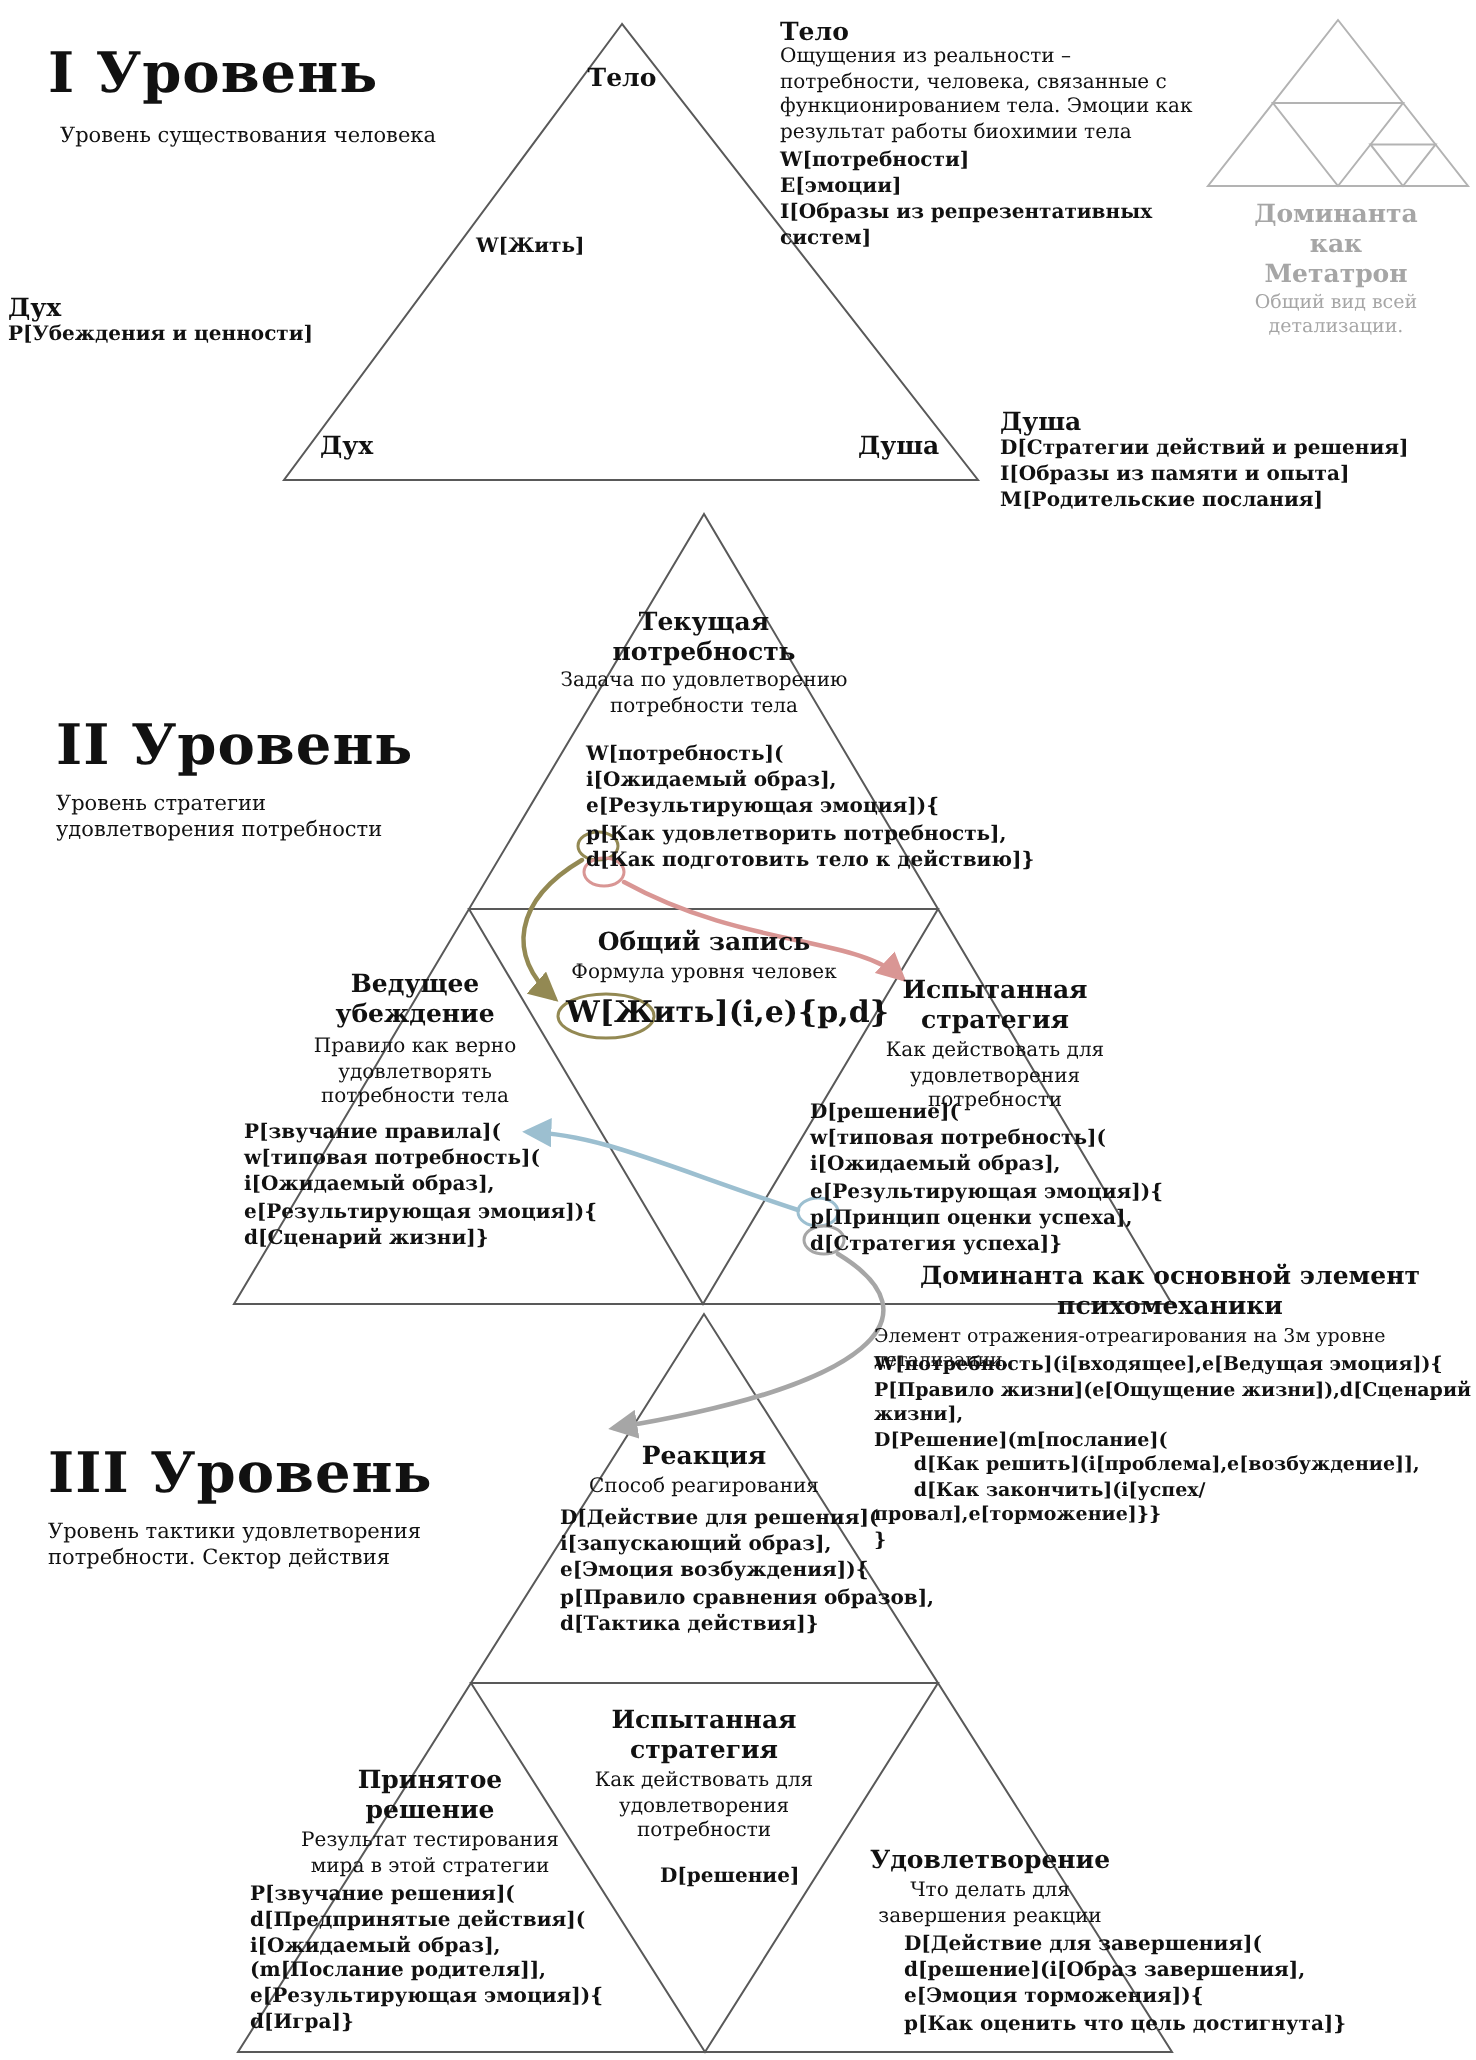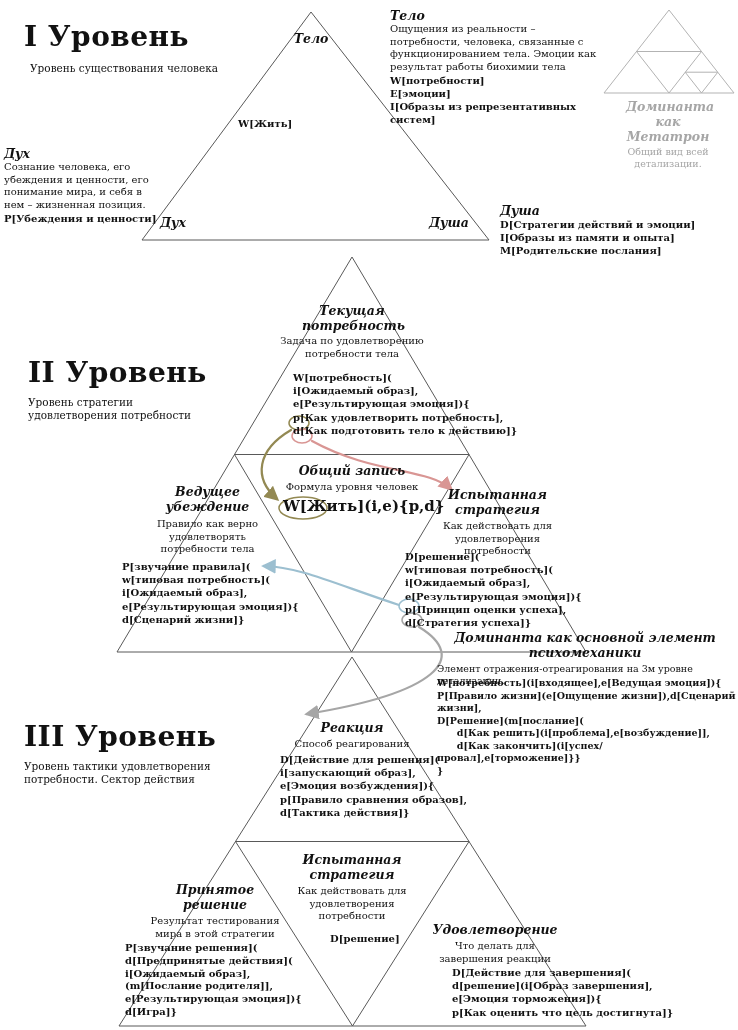--- a/index.html
+++ b/index.html
@@ -2,21 +2,21 @@
 <html><head>
 <meta charset="utf-8">
 <style>
   html,body{margin:0;padding:0;background:#fff;}
   body{width:738px;height:1030px;position:relative;overflow:hidden;
        font-family:"DejaVu Serif","Liberation Serif",serif;color:#111;}
   .abs{position:absolute;}
   svg.overlay{position:absolute;left:0;top:0;pointer-events:none;}
   .lvl-h{font-size:28px;font-weight:bold;letter-spacing:0.5px;}
   .lvl-sub{font-size:10.5px;line-height:1.25;}
-  .bt{font-size:12.5px;font-weight:bold;line-height:1.2;font-style:italic;}
+  .bt{font-size:12.5px;font-weight:bold;line-height:1.2;}
   .bx{font-size:10px;line-height:1.27;}
   .f{font-size:10px;font-weight:bold;line-height:1.32;white-space:pre-wrap;}
   .f-big{font-size:15px;font-weight:bold;white-space:pre-wrap;}
   .small{font-size:9.5px;line-height:1.25;}
   .ctr{text-align:center;}
   .gray{color:#a6a6a6;}
   .f-sm{font-size:9.5px;font-weight:bold;line-height:1.32;white-space:pre-wrap;}
 </style>
 </head>
 <body>
@@ -87,27 +87,26 @@
 <div class="abs" style="left:390px;top:8px;width:208px;">
   <div class="bt">Тело</div>
   <div class="bx">Ощущения из реальности – потребности, человека, связанные с функционированием тела. Эмоции как результат работы биохимии тела</div>
   <div class="f">W[потребности]
 E[эмоции]
 I[Образы из репрезентативных систем]</div>
 </div>
 
 <div class="abs" style="left:4px;top:146px;width:155px;">
   <div class="bt">Дух</div>
-  <div class="bx">Сознание человека, его убеждения и ценности, его понимание мира, и себя в нем – жизненная позиция.</div>
   <div class="f">P[Убеждения и ценности]</div>
 </div>
 
 <div class="abs" style="left:500px;top:203px;width:235px;">
   <div class="bt">Душа</div>
-  <div class="f">D[Стратегии действий и эмоции]
+  <div class="f">D[Стратегии действий и решения]
 I[Образы из памяти и опыта]
 M[Родительские послания]</div>
 </div>
 
 <div class="abs ctr" style="left:626px;top:99px;width:84px;">
   <div class="bt gray">Доминанта как Метатрон</div>
   <div class="small gray" style="margin-top:2px;">Общий вид всей детализации.</div>
 </div>
 
 <div class="abs lvl-h" style="left:28px;top:356px;">II Уровень</div>

